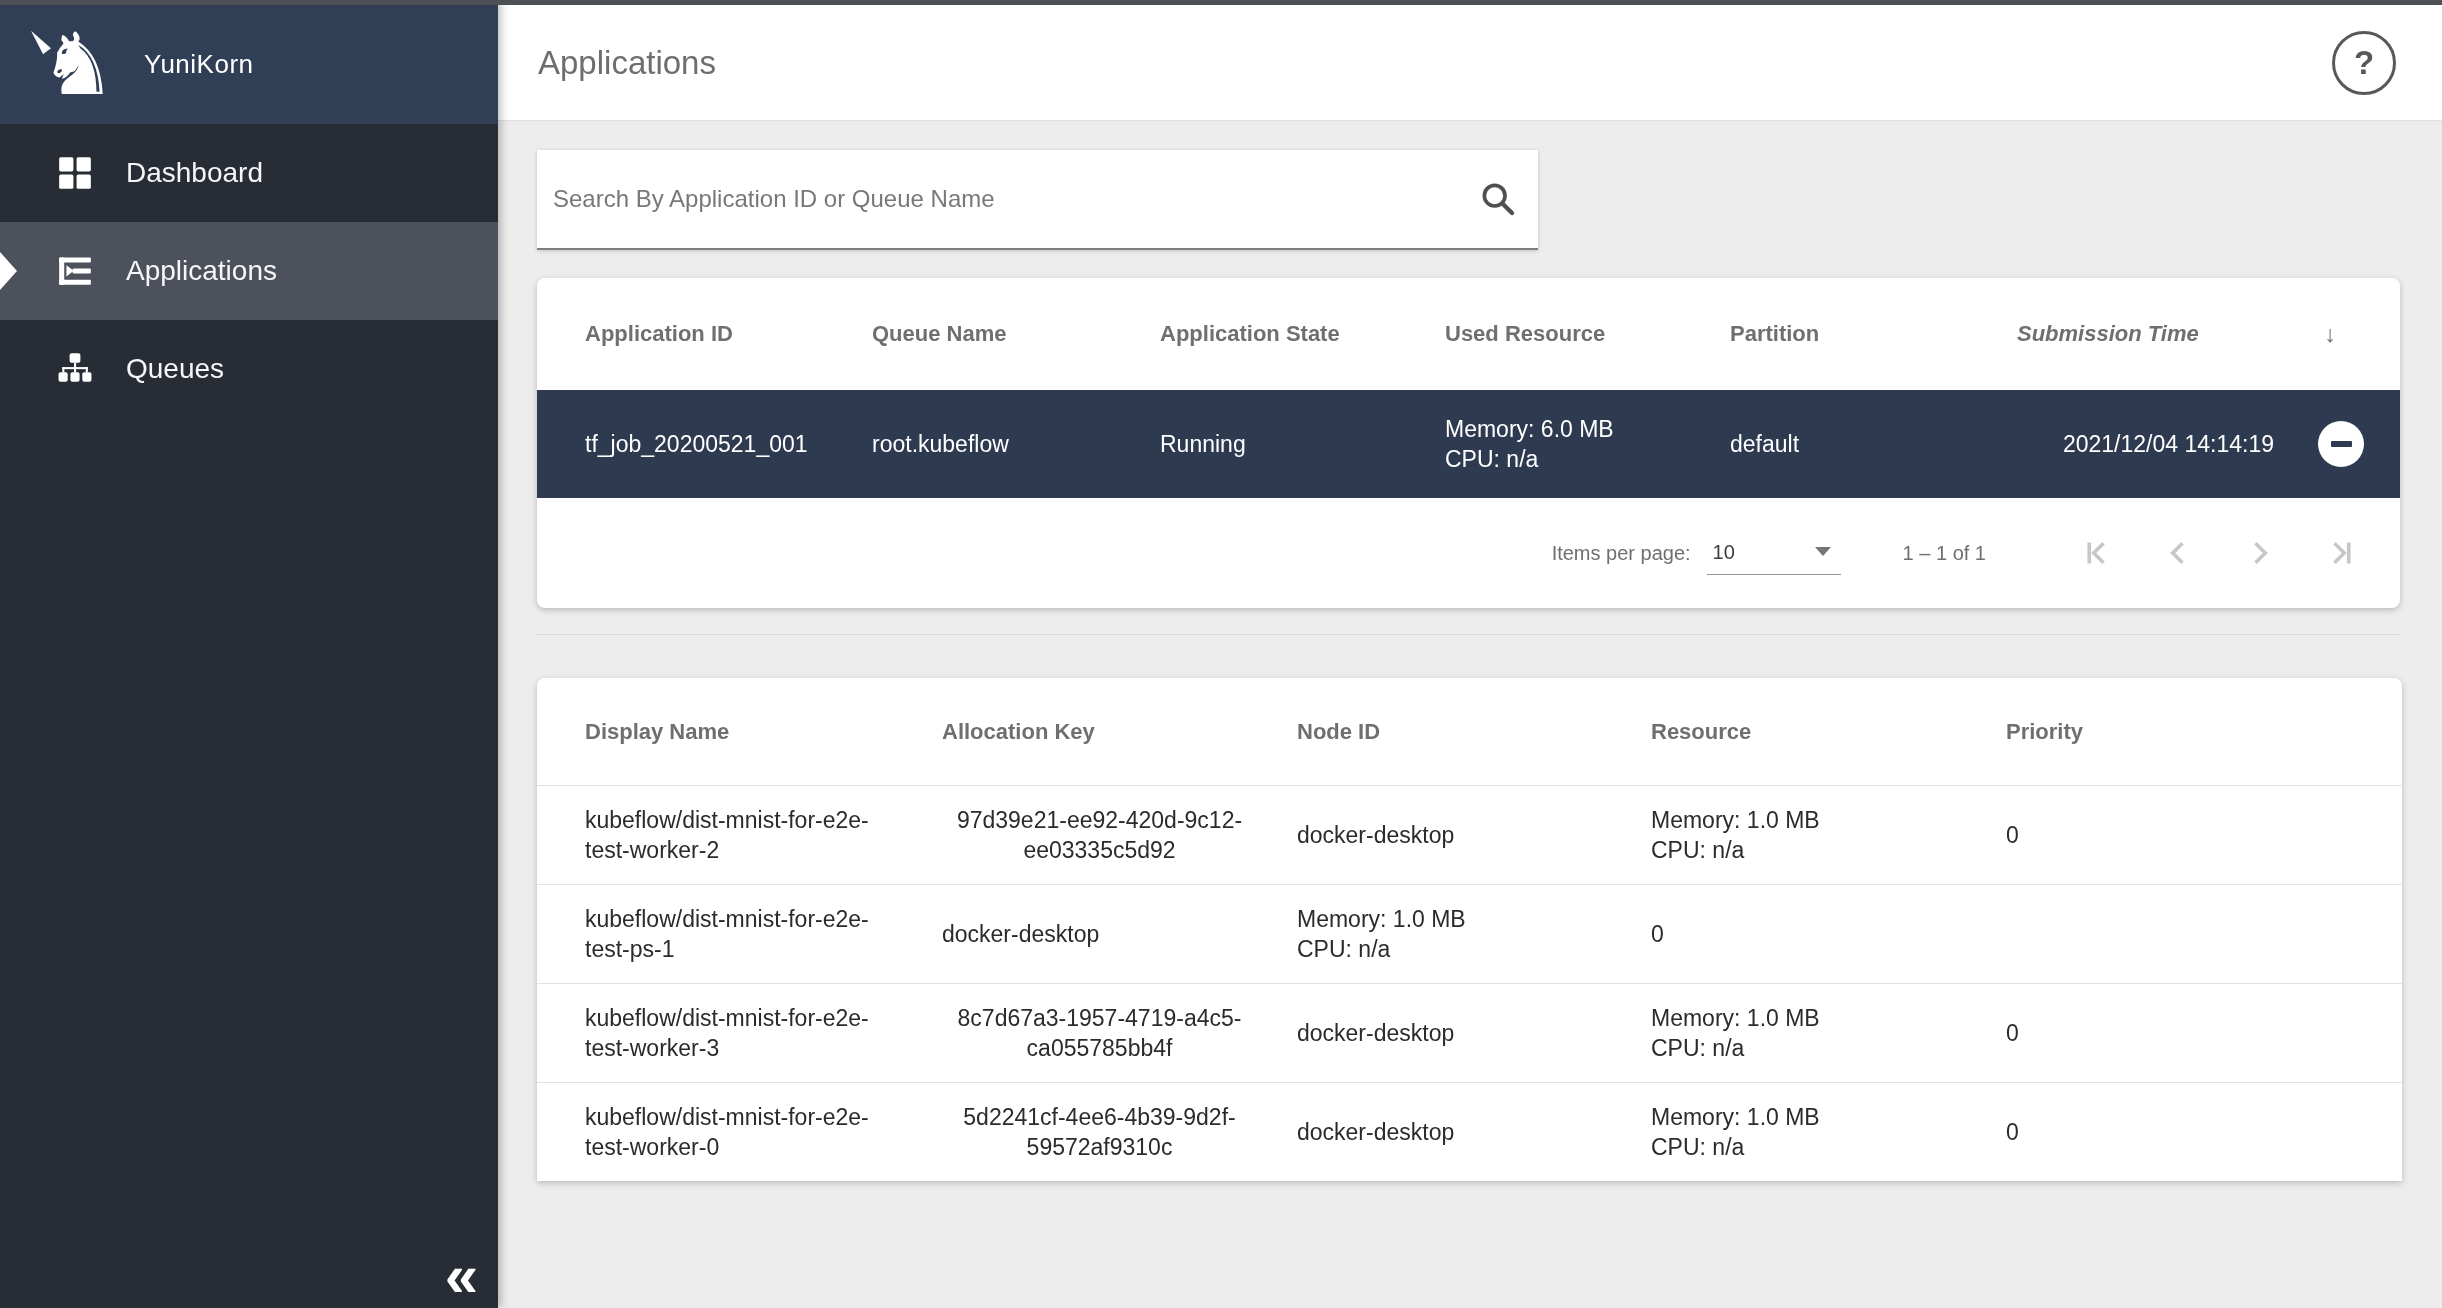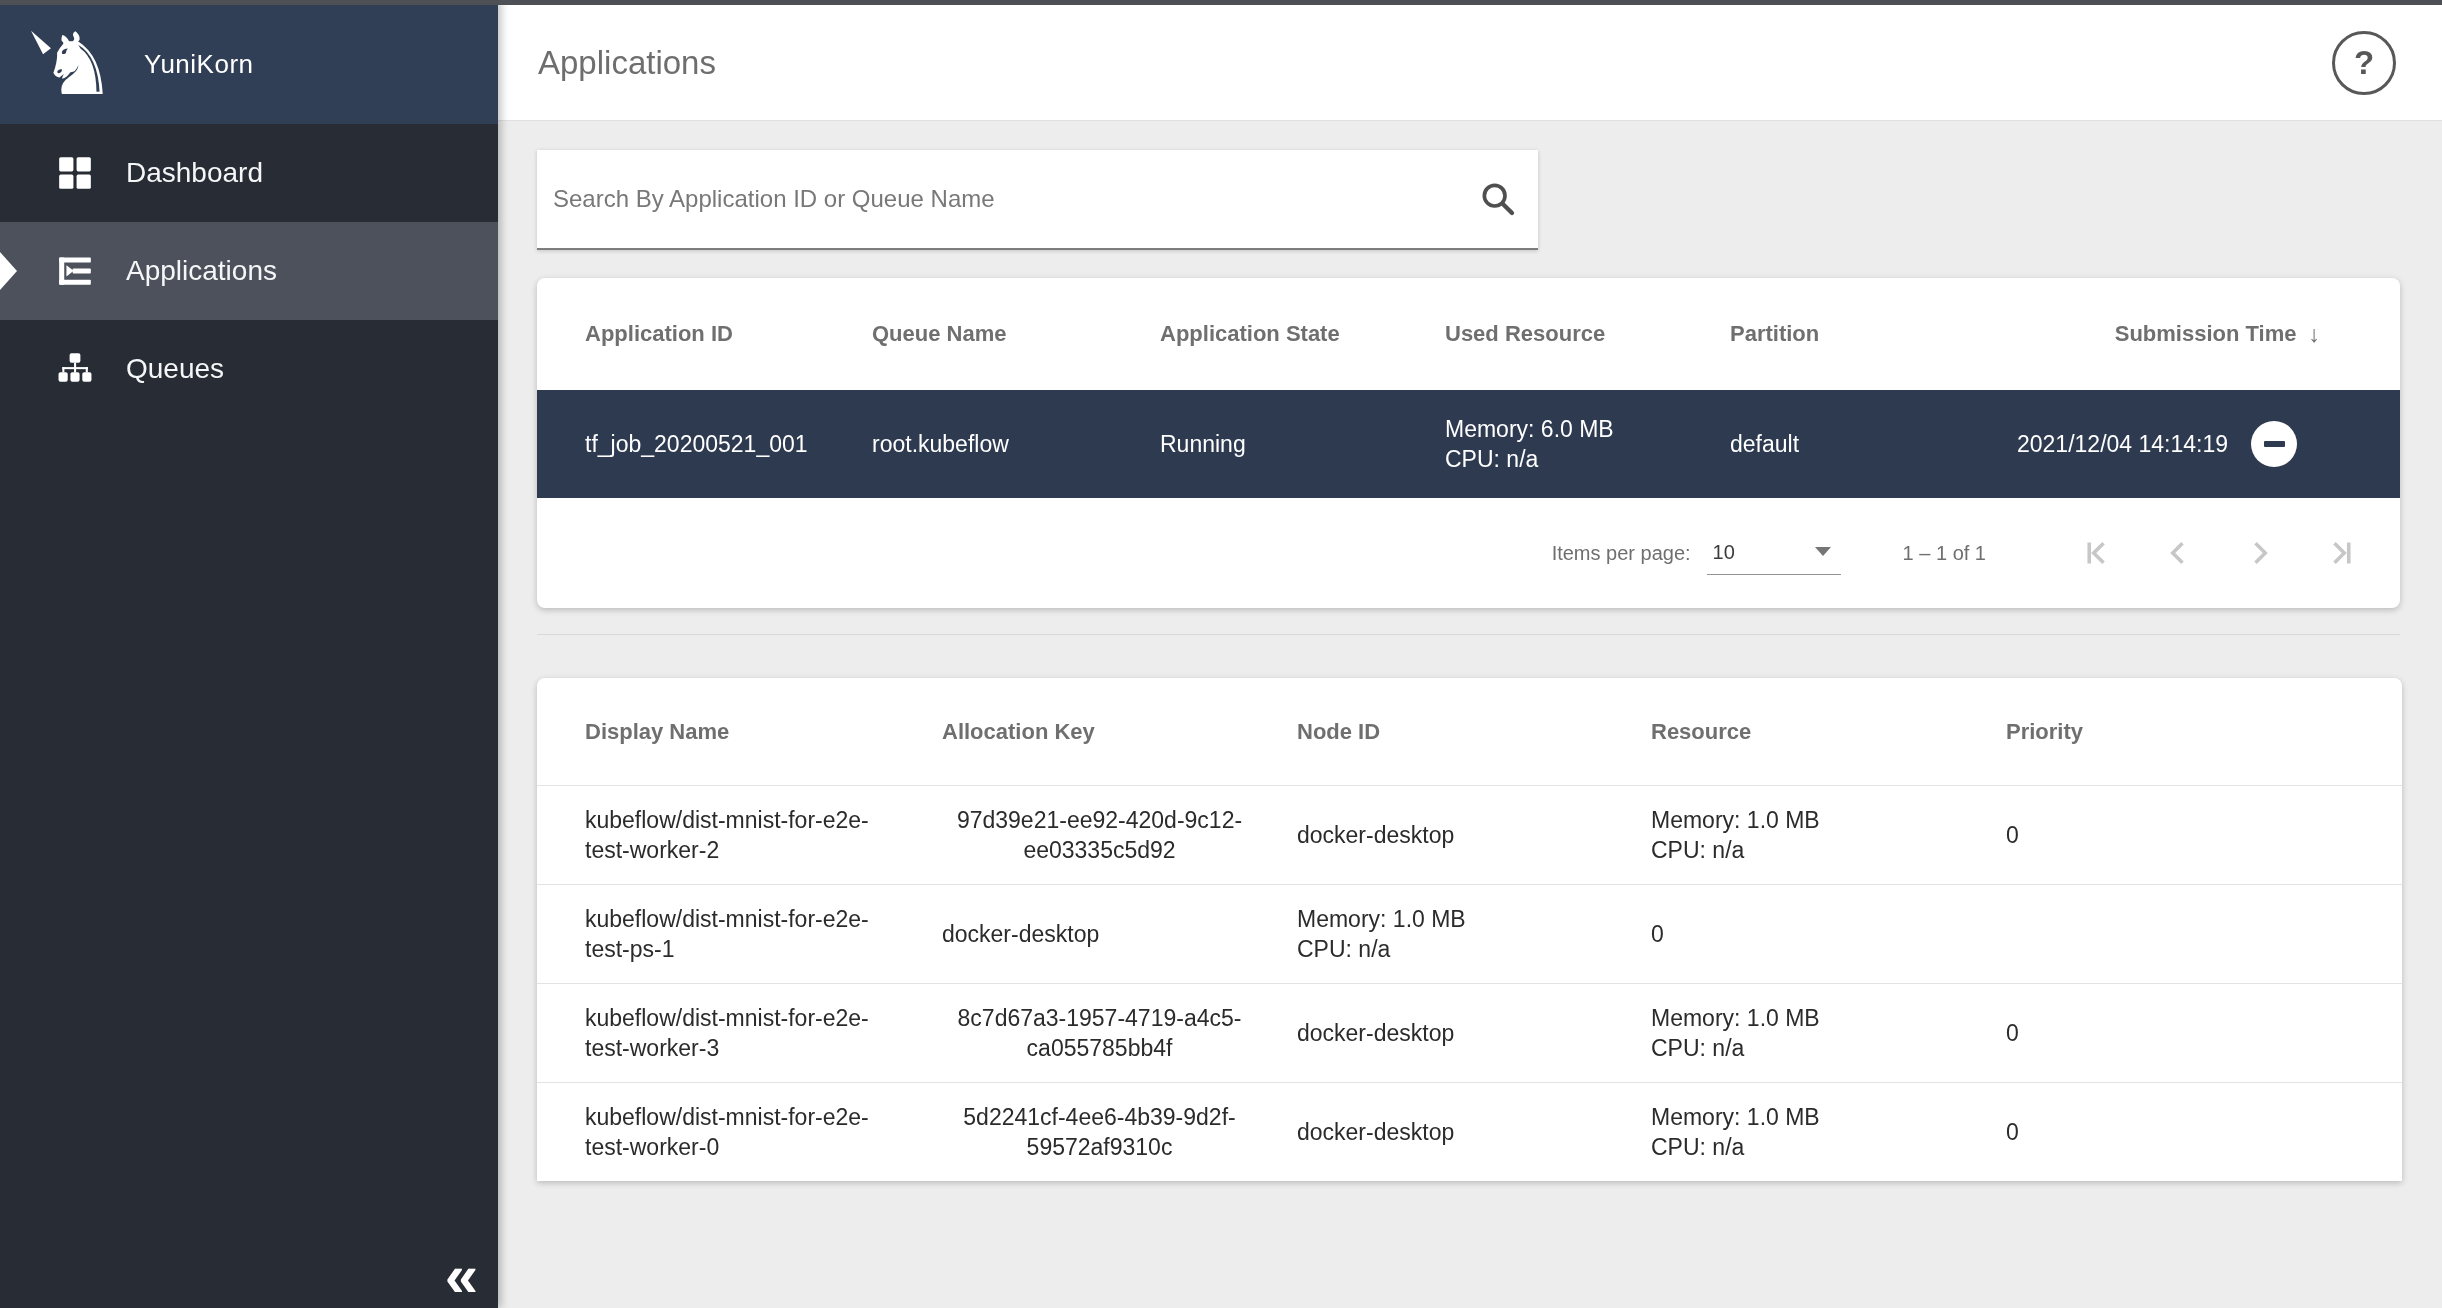--- a/index.html
+++ b/index.html
@@ -50,25 +50,25 @@
   .search-card input::placeholder { color:#787878; opacity:1; }
   .search-icon { width:40px; height:40px; cursor:pointer; }
 
   
   .apps-card { width:1863px; margin-top:28px; background:#ffffff; border-radius:8px;
                box-shadow:0 2px 6px rgba(0,0,0,0.22); overflow:hidden; }
   .t-row { display:grid; grid-template-columns:335px 288px 285px 285px 287px 1fr; align-items:center; }
   .t-row > div:first-child { padding-left:48px; }
   .t-head { height:112px; }
   .t-head .th { color:#6f6f6f; font-size:22px; font-weight:bold; cursor:pointer; }
-  .th-right { display:flex; justify-content:flex-end; align-items:center; padding-right:80px; }
+  .th-right { display:flex; justify-content:space-between; align-items:center; padding-right:64px;font-style:italic; }
   .sort-arrow { margin-left:12px; font-size:23px; color:#6f6f6f; }
   .t-data { height:108px; background:#2e3a50; color:#ffffff; font-size:23px; cursor:pointer; }
   .two-line { line-height:30px; }
-  .cell-right { display:flex; justify-content:flex-start; align-items:center; gap:23px; padding-right:36px; }
+  .cell-right { display:flex; justify-content:flex-end; align-items:center; gap:44px; padding-right:36px; }
   .minus-toggle { width:46px; height:46px; border-radius:50%; background:#ffffff; display:flex;
                   align-items:center; justify-content:center; cursor:pointer; flex:0 0 46px; }
   .minus-toggle i { display:block; width:21px; height:6px; background:#2e3a50; border-radius:1px; }
 
   
   .paginator { height:110px; display:flex; align-items:center; justify-content:flex-end;
                color:#6f6f6f; font-size:20px; padding-right:40px; }
   .ipp-label { margin-right:16px; }
   .ipp-select { position:relative; width:134px; height:44px; display:flex; align-items:center;
                 border-bottom:1px solid #949494; cursor:pointer; margin-right:62px; }

